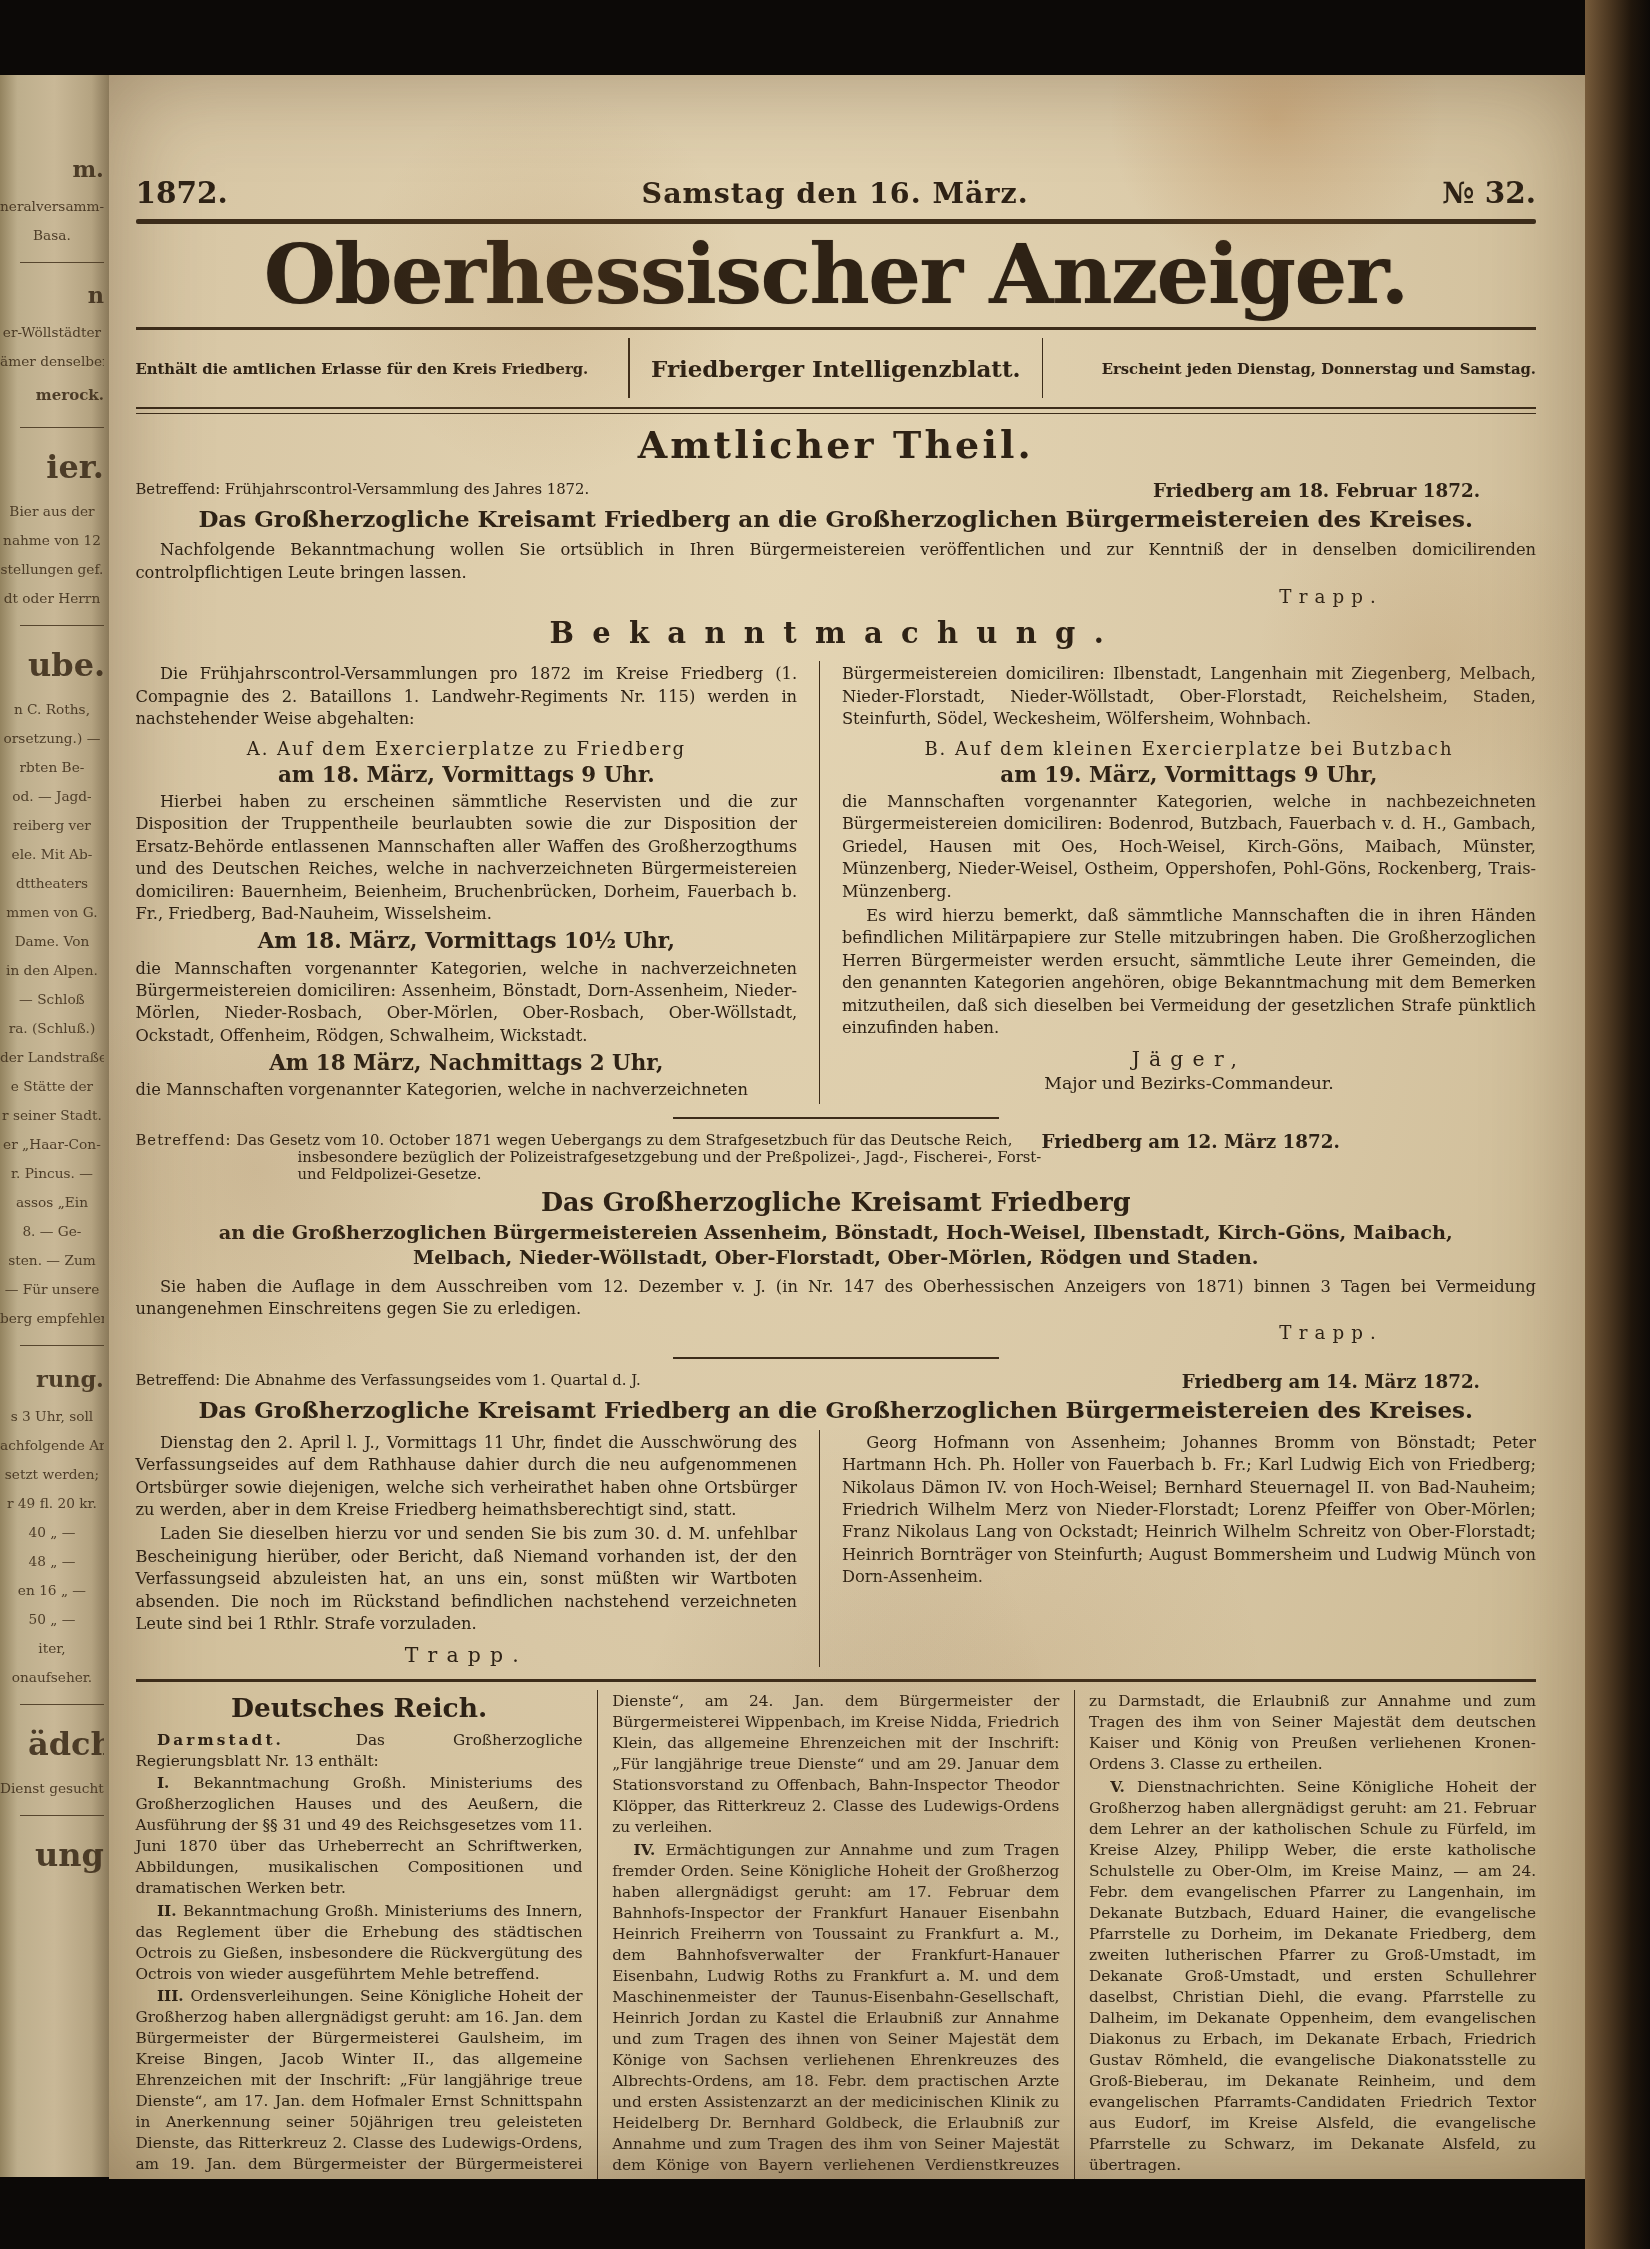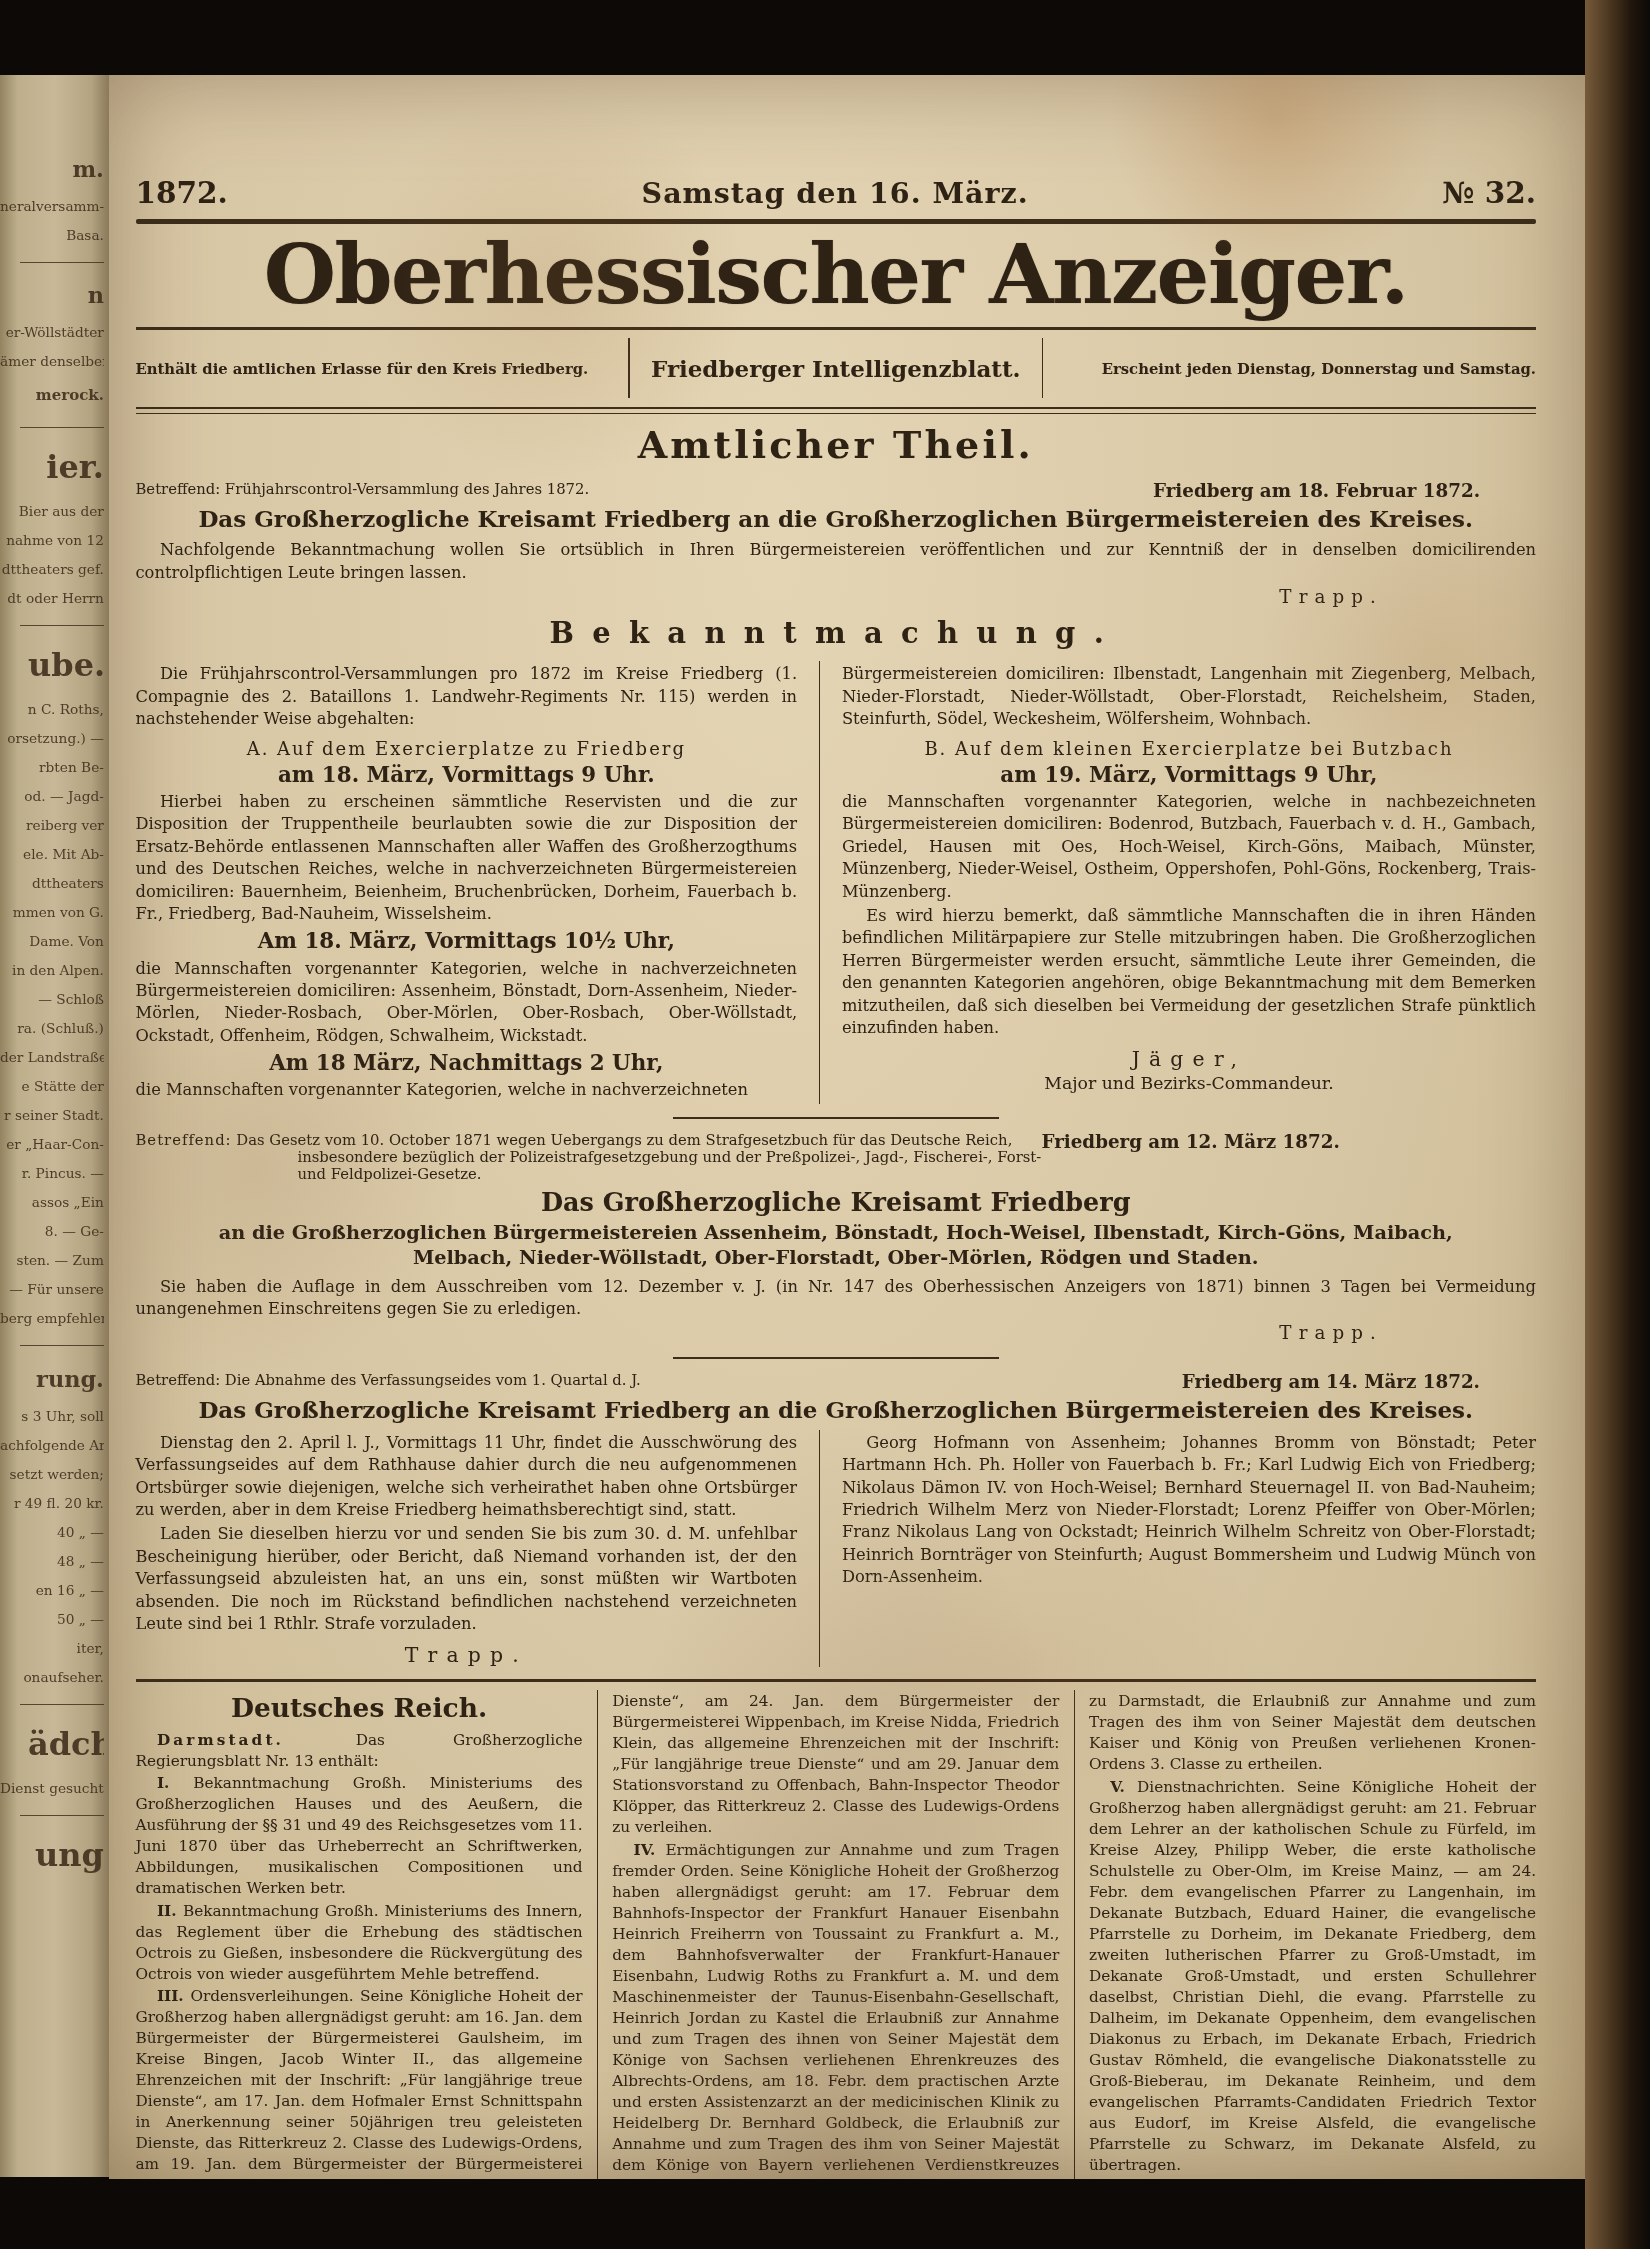--- a/index.html
+++ b/index.html
@@ -14,21 +14,21 @@
     color:var(--ink);
     position:relative; overflow:hidden;
   }
   
   .left-strip{
     position:absolute; left:0; top:75px; width:109px; height:2102px;
     background:linear-gradient(90deg,#93835f 0%,#bdae8c 16%,var(--strip) 50%,#b4a381 84%,#8a795a 100%);
     overflow:hidden; padding:71px 5.1px 0 0;
   }
   .fl{ text-align:right; white-space:nowrap; overflow:hidden; color:#40301d; opacity:.9; }
-  .f{ font-size:13.7px; line-height:29px; }
+  .f{ font-size:13.7px; line-height:29px;text-align:center; }
   .f-med{ font-size:15px; line-height:38px; font-weight:700; }
   .f-big{ font-size:22.4px; line-height:46px; font-weight:700; }
   .f-huge{ font-size:32px; line-height:60px; font-weight:700;padding-left:28px; }
   .f-rule{ height:13.2px; border-bottom:1.5px solid #4a3a24; margin:0 0 9.2px 20.4px; }
   
   .page{
     position:absolute; left:109px; top:75px; width:1476px; height:2104px;
     background:
       radial-gradient(ellipse at 45% 22%, #e4d5b4 0%, #dccb a8 40%, #d6c5a2 55%, #cdbb95 82%, #c0ac83 100%);
     background:
@@ -127,21 +127,21 @@
     <div class="fl f-med">merock.</div>
 
     <div class="fl f-rule"></div>
 
     <div class="fl f-huge">ier.</div>
 
     <div class="fl f">Bier aus der</div>
 
     <div class="fl f">nahme von 12</div>
 
-    <div class="fl f">dttheaters gef.</div>
+    <div class="fl f">stellungen gef.</div>
 
     <div class="fl f">dt oder Herrn</div>
 
     <div class="fl f-rule"></div>
 
     <div class="fl f-huge">ube.</div>
 
     <div class="fl f">n C. Roths,</div>
 
     <div class="fl f">orsetzung.) —</div>

